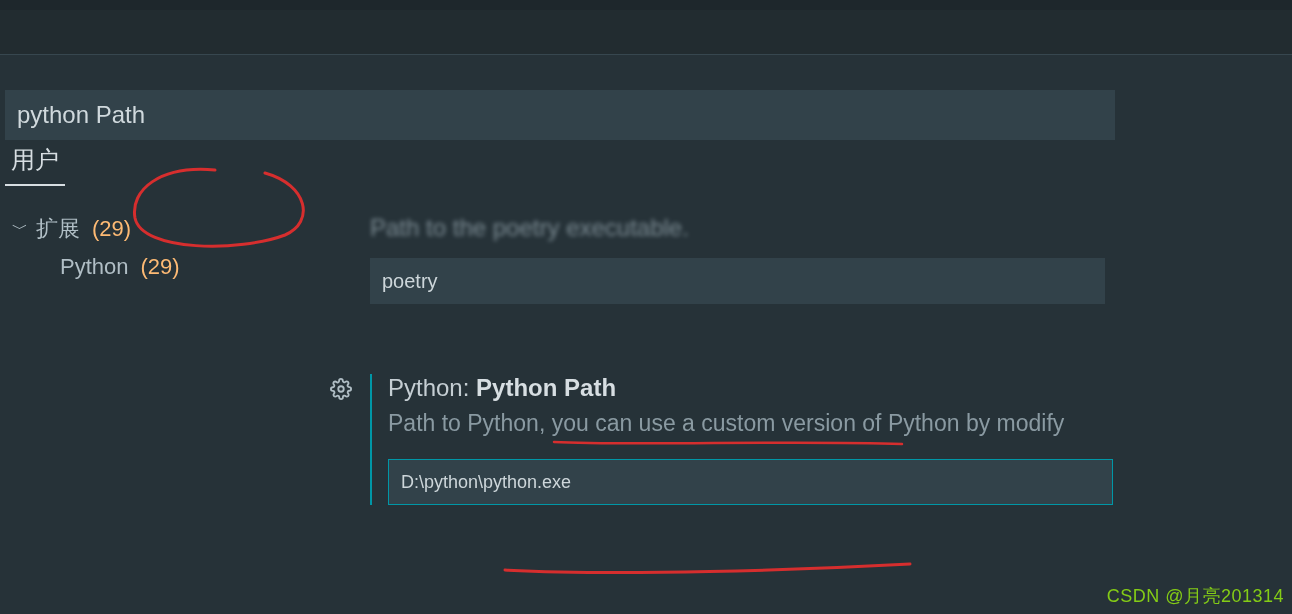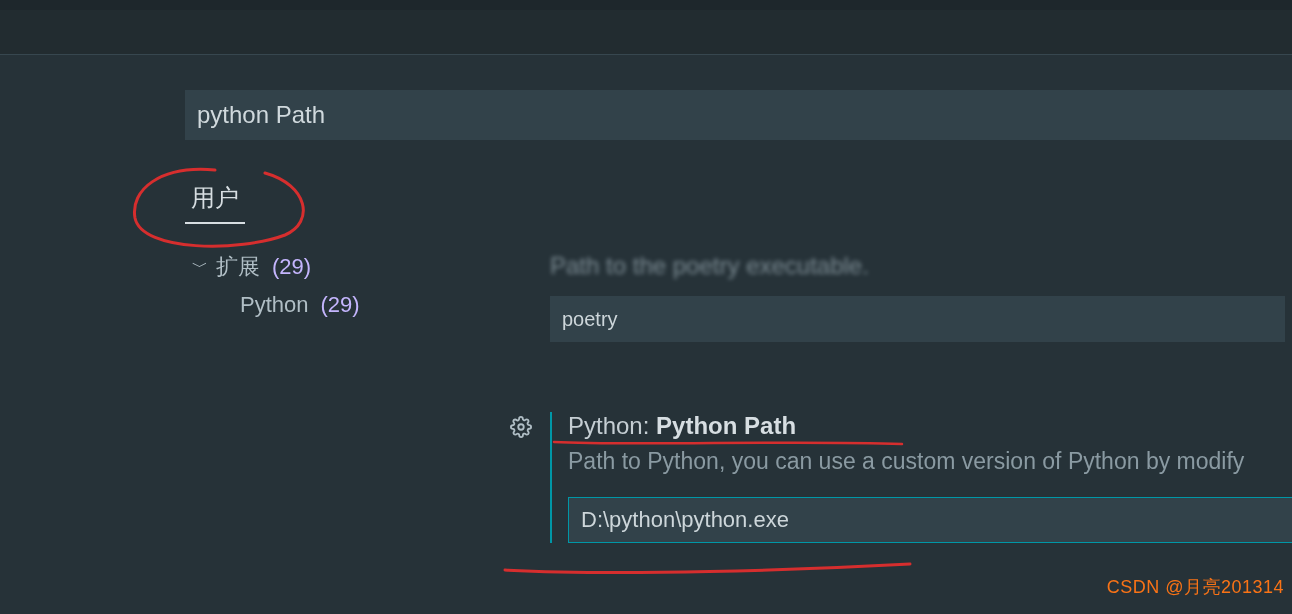--- a/index.html
+++ b/index.html
@@ -17,42 +17,40 @@
     background: #1e272c;
   }
   .top-bar {
     height: 45px;
     background: #222c30;
     border-bottom: 1px solid #37474f;
   }
   .settings-pane {
     position: relative;
     padding-top: 35px;
-    padding-left: 180px;
   }
   .search-wrap {
     width: 1110px;
     margin-left: 5px;
   }
   .search-input {
     width: 100%;
     height: 50px;
     background: #32424a;
     border: none;
     outline: none;
     color: #d0d9dd;
     font-size: 24px;
     padding: 0 12px;
     font-family: inherit;
   }
   .tabs-row {
     display: flex;
     gap: 10px;
     padding-left: 5px;
-    margin-top: 38px;
   }
   .tab {
     font-size: 24px;
     color: #8a9aa2;
     padding: 4px 6px 8px;
     cursor: pointer;
   }
   .tab.active {
     color: #d7dee2;
     border-bottom: 2px solid #d7dee2;
@@ -70,21 +68,21 @@
   .tree-row {
     display: flex;
     align-items: center;
     gap: 8px;
     margin-bottom: 10px;
     cursor: pointer;
     color: #b0bec5;
   }
   .tree-row.child { padding-left: 48px; align-items: flex-end; }
   .chevron { display: inline-block; font-size: 16px; color: #b0bec5; }
-  .count { color: #c4b5fd; margin-left: 4px; }
+  .count { color: #fdba74; margin-left: 4px; }
   .main-col {
     flex: 1;
     padding-left: 10px;
     position: relative;
   }
   .blurred-above {
     font-size: 24px;
     color: #8a9aa2;
     filter: blur(2px);
     opacity: 0.85;
@@ -128,34 +126,34 @@
     white-space: nowrap;
   }
   .value-input {
     margin-top: 22px;
     width: 725px;
     height: 46px;
     background: #32424a;
     border: 1px solid #0097a7;
     outline: none;
     color: #cdd6da;
-    font-size: 22px;
+    font-size: 18px;
     padding: 0 12px;
     font-family: inherit;
   }
   .annot {
     position: absolute;
     pointer-events: none;
   }
   .watermark {
     position: absolute;
     right: 8px;
-    bottom: 15px;
+    bottom: 6px;
     font-size: 18px;
-    color: #f97316;
+    color: #84cc16;
     letter-spacing: 0.5px;
   }
 </style>
 </head>
 <body>
 
 <div class="top-strip"></div>
 <div class="top-bar"></div>
 
 <div class="settings-pane">

